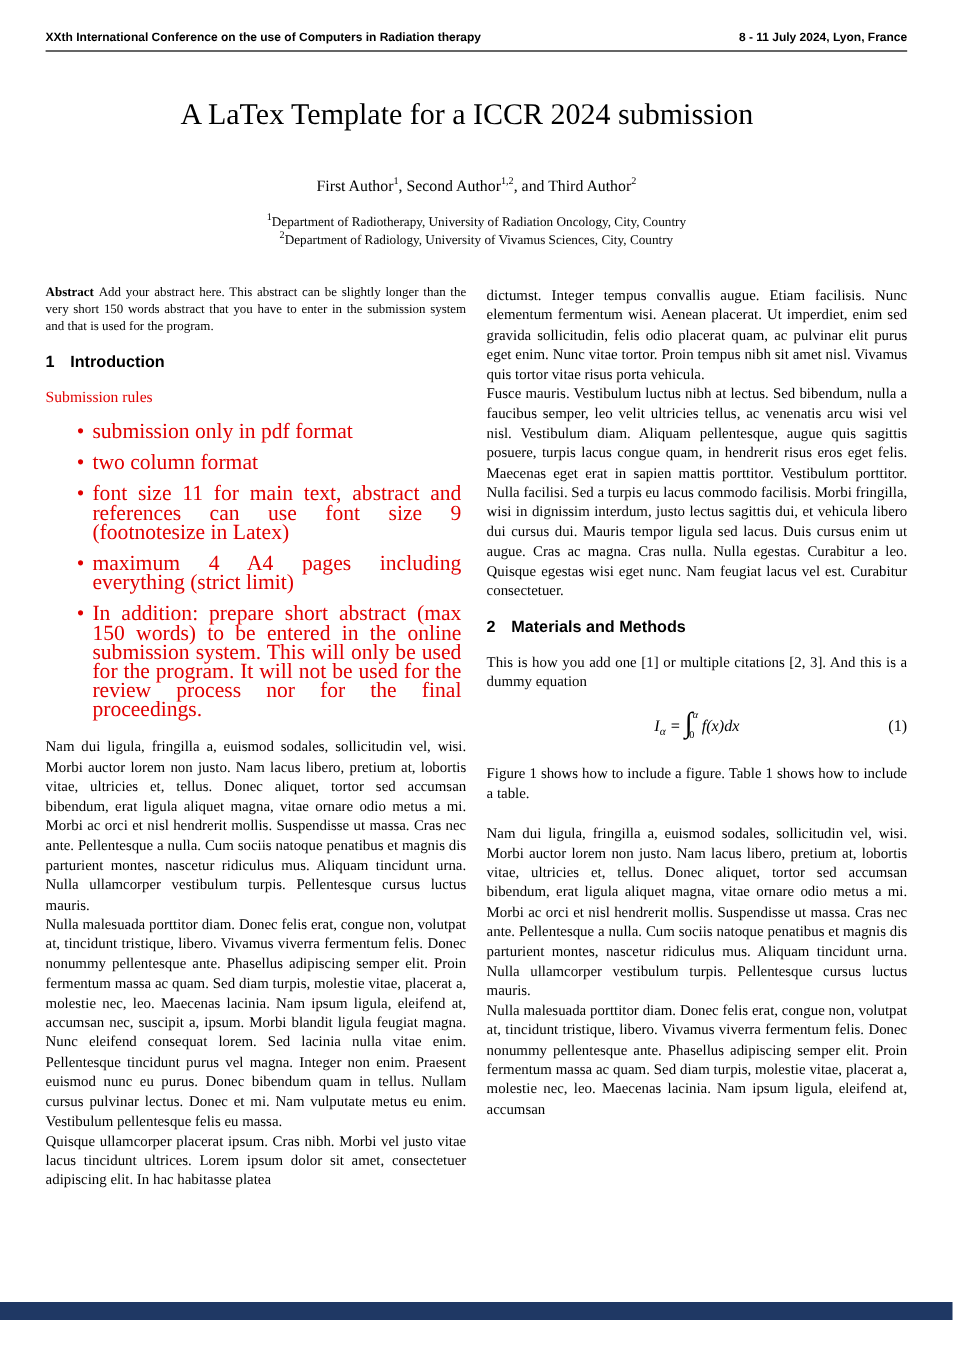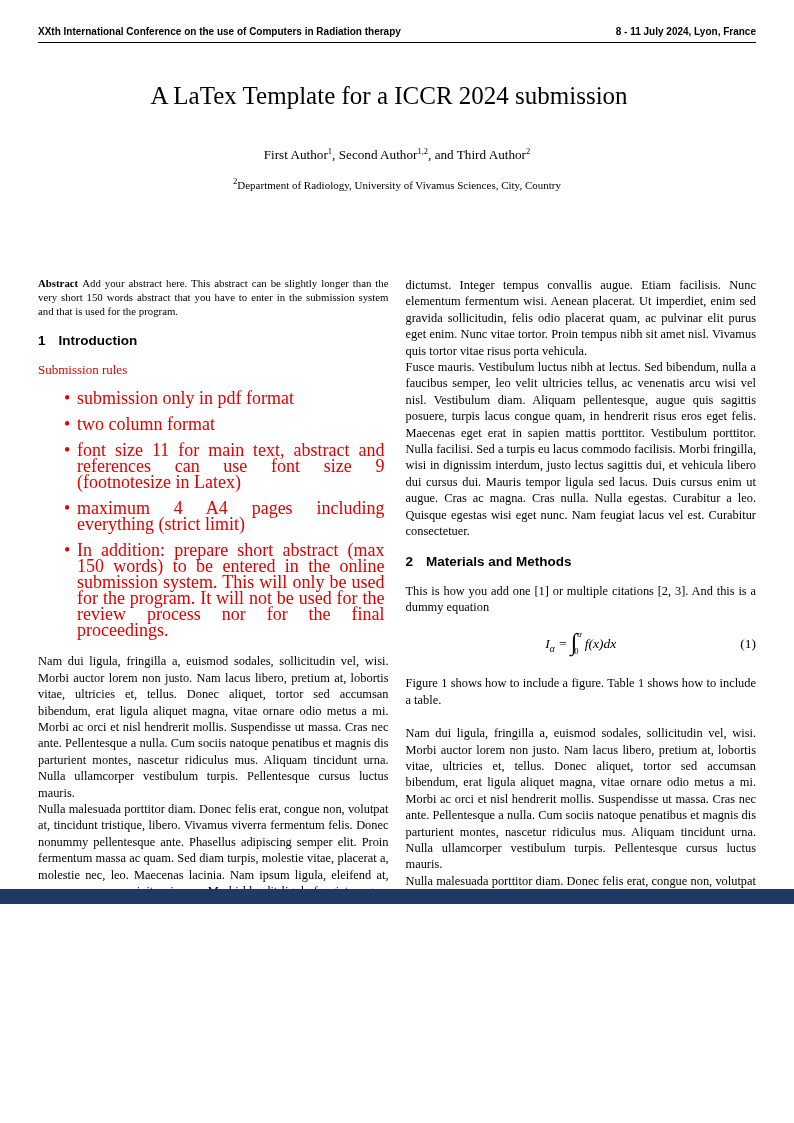--- a/index.html
+++ b/index.html
@@ -2,21 +2,21 @@
 <html style="--accent-red: #e00000; --footer-bar: #1f3864;"><head>
 <meta charset="utf-8">
 <style>
   :root{
     --accent-red:#e00000;
     --footer-bar:#1f3864;
   }
   html,body{margin:0;padding:0;background:#fff;}
   .page{
     position:relative;
-    width:794px;height:904px;
+    width:794px;height:1100px;
     margin:0 auto;
     background:#fff;
     color:#000;
     font-family:"Liberation Serif","DejaVu Serif",serif;
     overflow:hidden;
     box-sizing:border-box;
   }
   
   .running-header{
     position:absolute;top:26px;left:38px;right:38px;
@@ -40,21 +40,21 @@
   .byline sup,.affil sup{font-size:8.5px;line-height:0;}
   .affiliations{
     position:absolute;top:178px;left:0;right:0;
     text-align:center;font-size:11px;line-height:14.5px;
   }
   
   .columns{
     position:absolute;top:238px;left:38px;right:38px;
     display:flex;gap:17px;
   }
-  .col{flex:1 1 0;min-width:0;margin-top:39px;}
+  .col{flex:1 1 0;min-width:0;}
   .abstract{
     margin:0 0 15px 0;
     font-size:10.8px;line-height:13.8px;
     text-align:justify;
   }
   .abstract-label{margin-right:4px;}
   .section{
     font-family:"Liberation Sans","DejaVu Sans",sans-serif;
     font-weight:bold;font-size:13.5px;
     margin:6px 0 14px 0;
@@ -136,20 +136,21 @@
   <div class="running-header">
     <span>XXth International Conference on the use of Computers in Radiation therapy</span>
     <span>8 - 11 July 2024, Lyon, France</span>
   </div>
 
   <h1 class="title">A LaTex Template for a ICCR 2024 submission</h1>
 
   <div class="byline"><span>First Author</span><sup>1</sup><span>, </span><span>Second Author</span><sup>1,2</sup><span>, and </span><span>Third Author</span><sup>2</sup></div>
 
   <div class="affiliations">
+    <div class="affil"><sup>1</sup><span>Department of Radiotherapy, University of Radiation Oncology, City, Country</span></div>
     <div class="affil"><sup>2</sup><span>Department of Radiology, University of Vivamus Sciences, City, Country</span></div>
   </div>
 
   <div class="columns">
 
     <div class="col">
       <p class="abstract">
         <b class="abstract-label">Abstract</b><span>Add your abstract here. This abstract can be slightly longer than the very short 150 words abstract that you have to enter in the submission system and that is used for the program.</span>
       </p>
 

